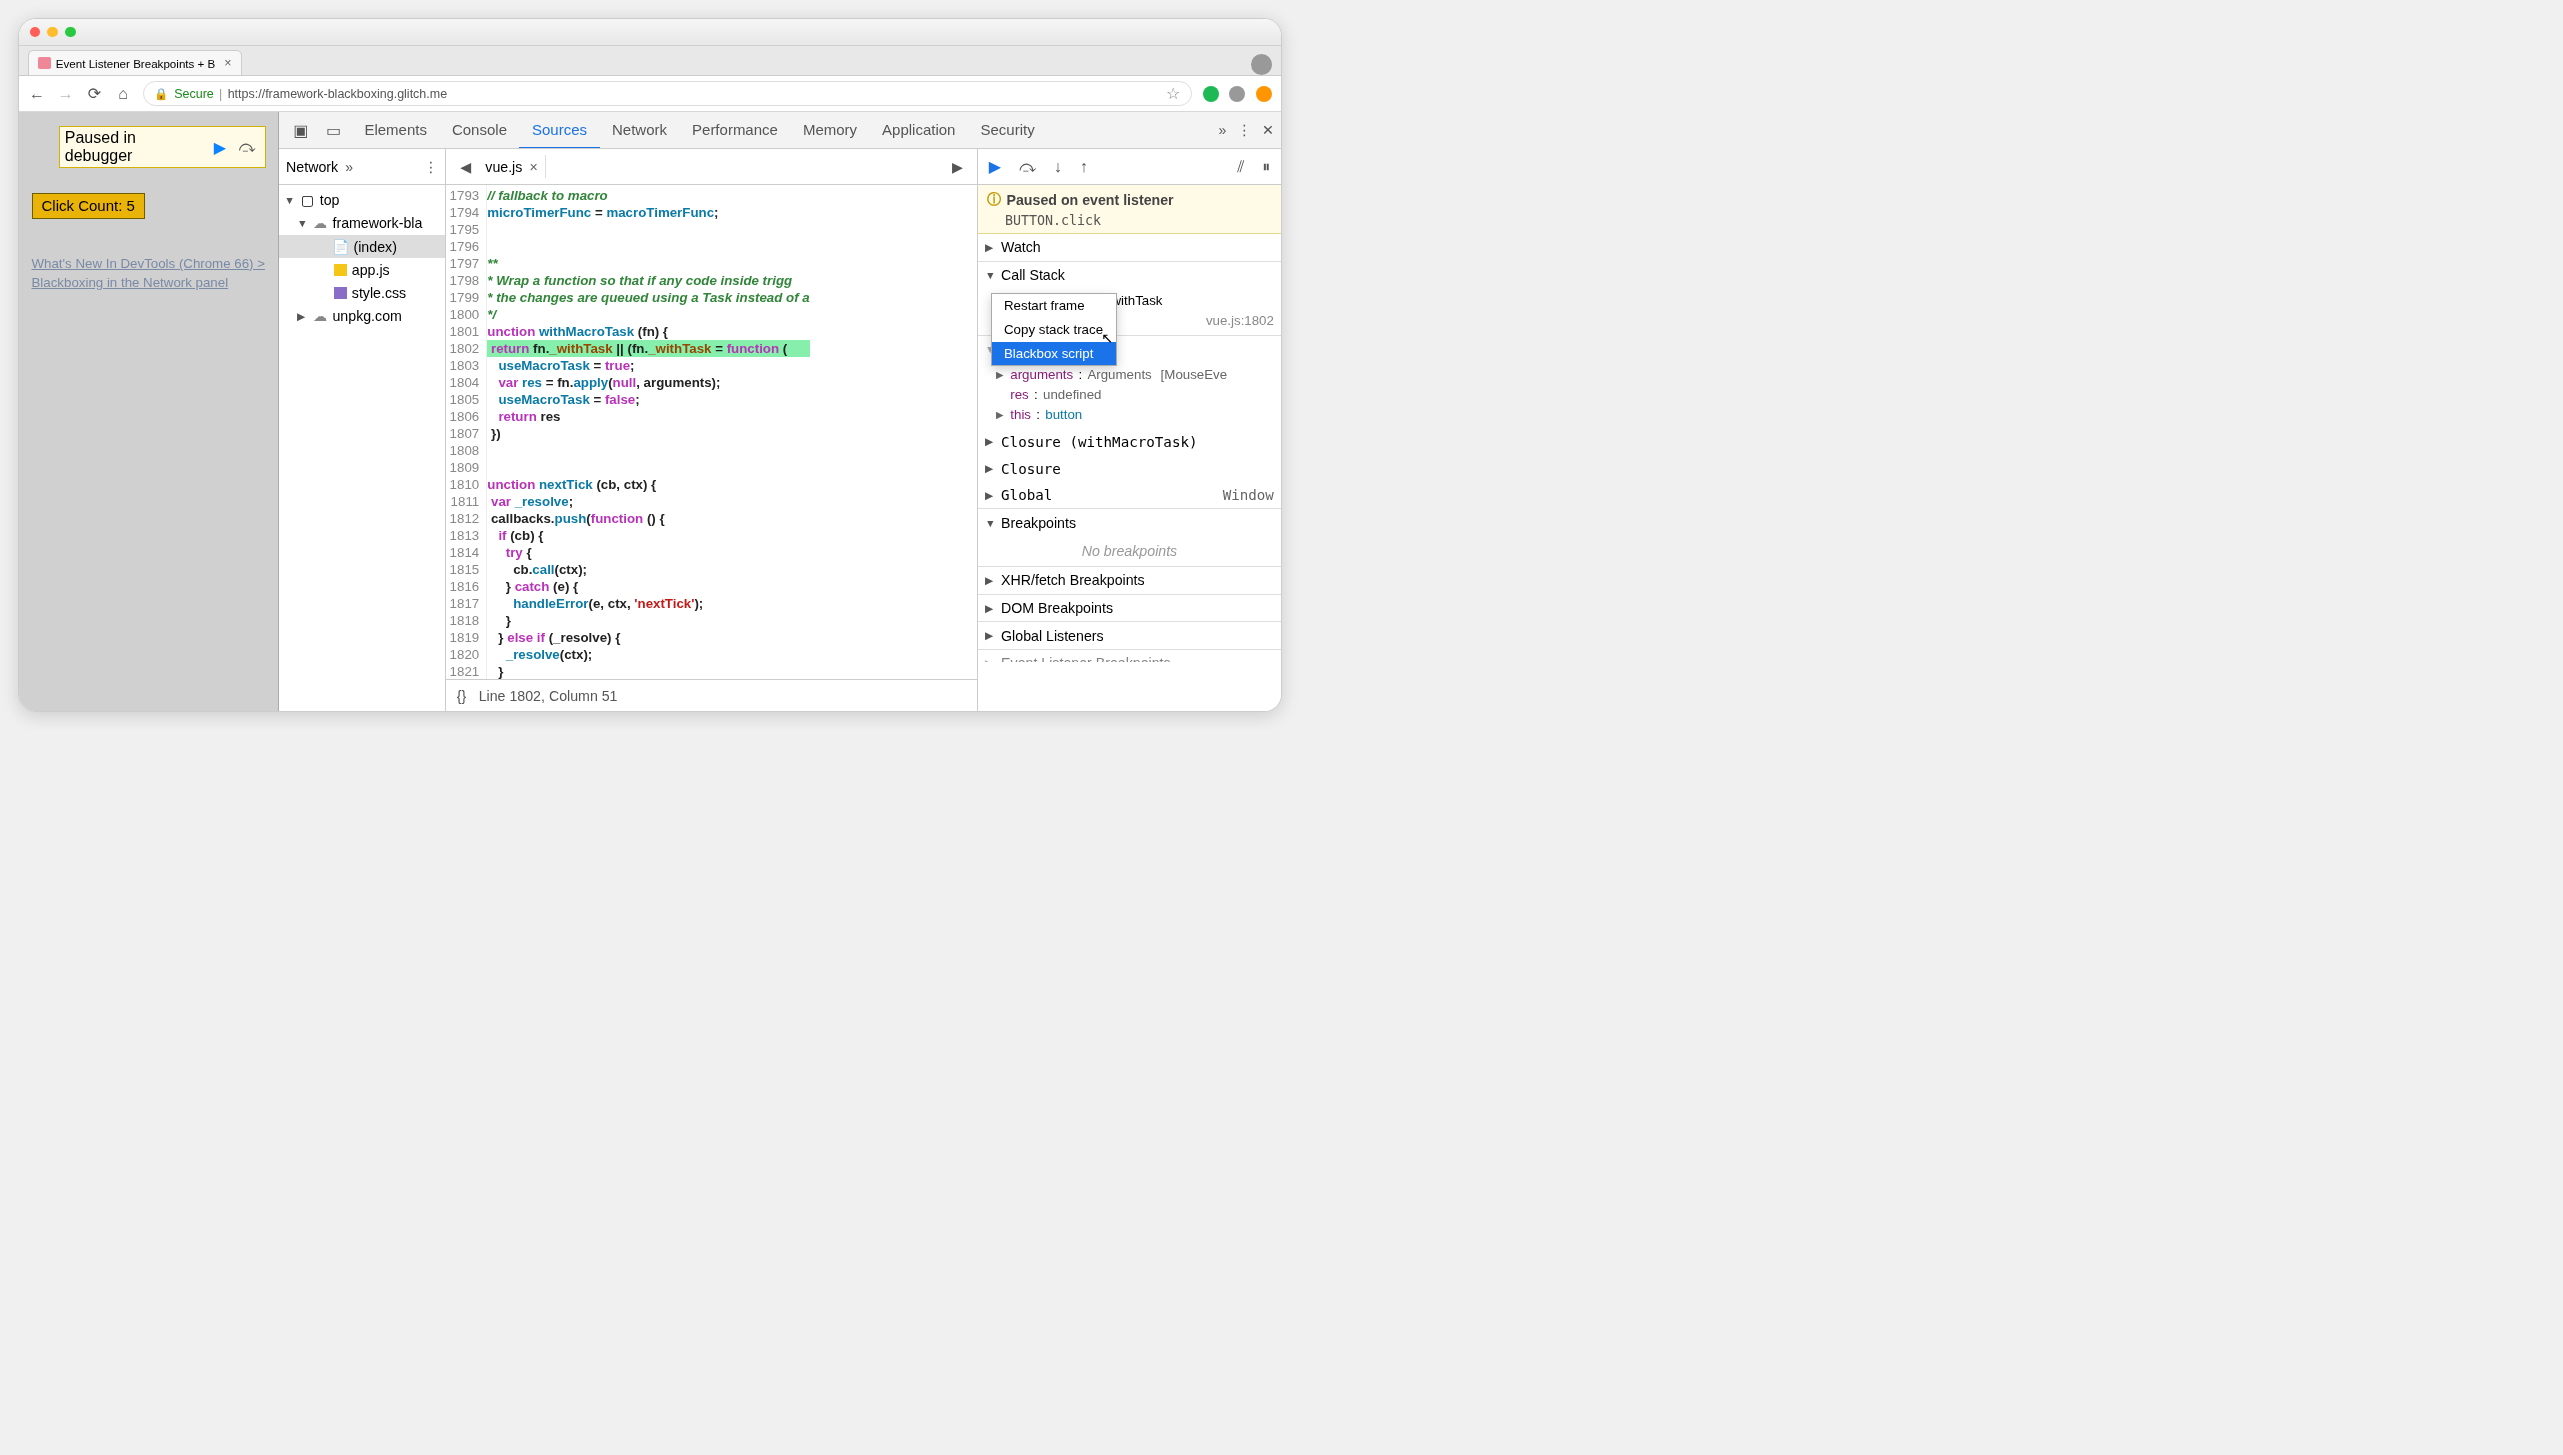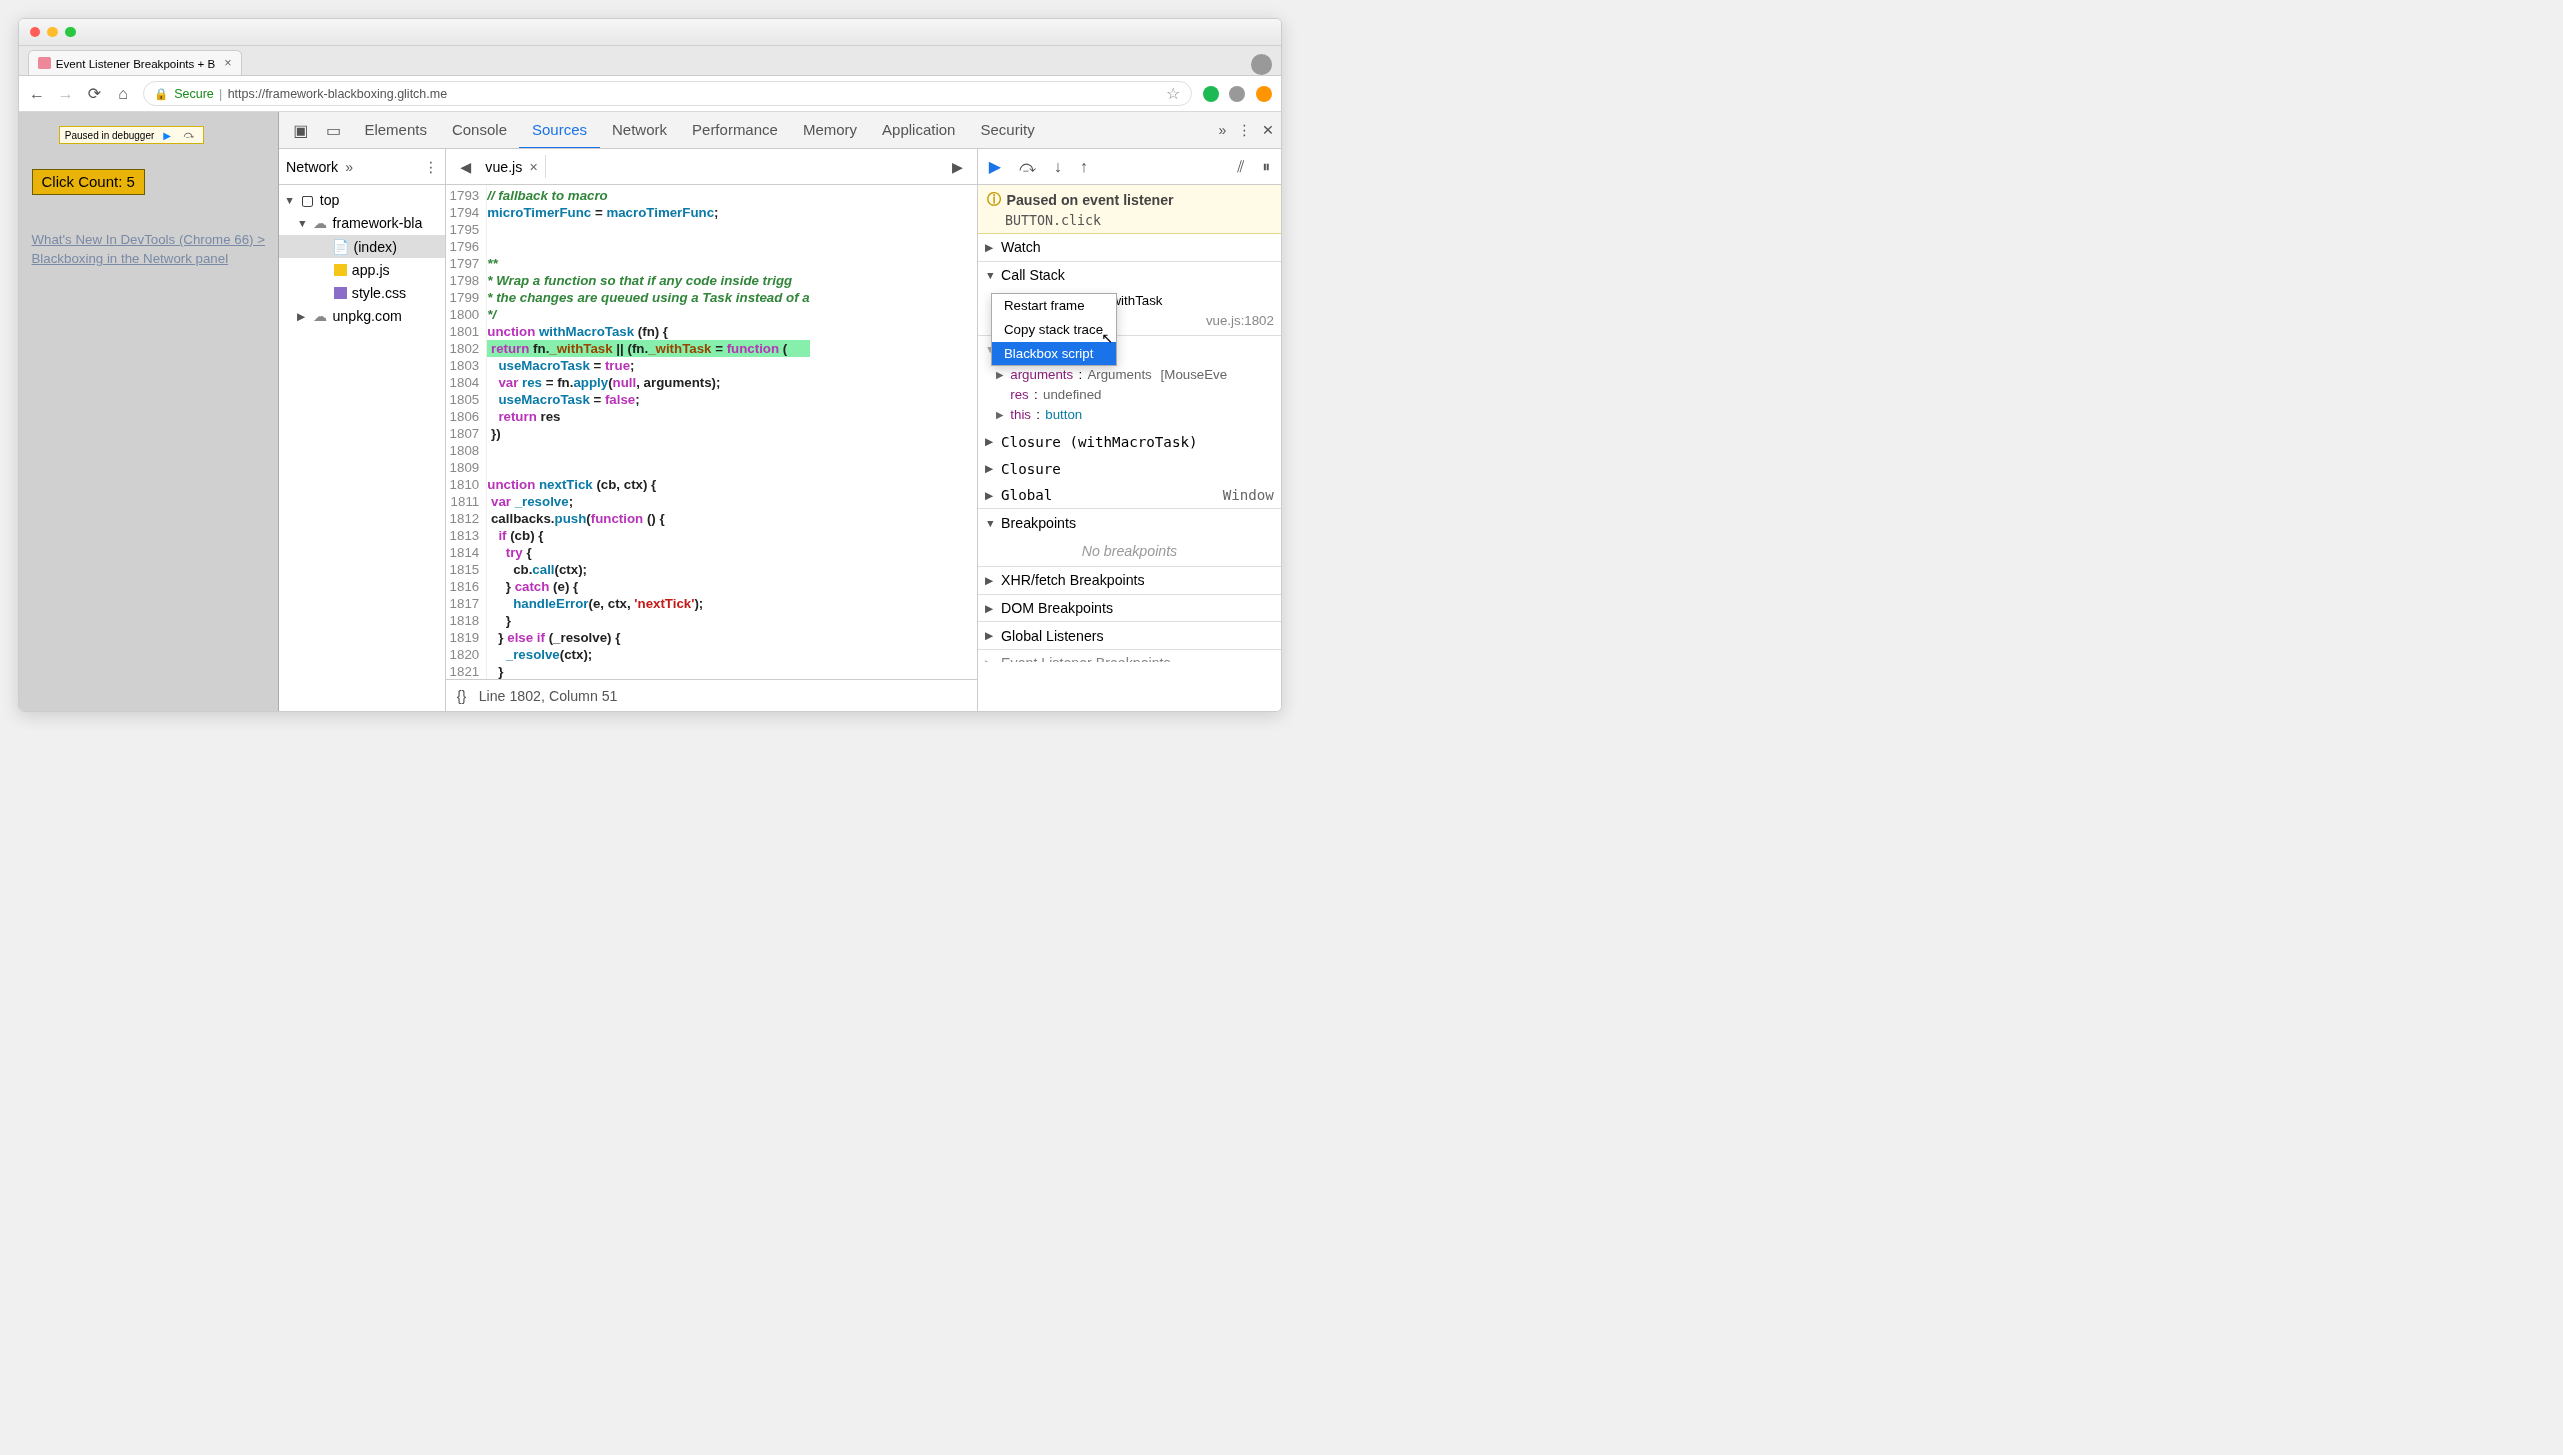--- a/index.html
+++ b/index.html
@@ -1,17 +1,17 @@
 <!DOCTYPE html>
 <html style="font-size:14.2px"><head>
 <meta charset="utf-8">
 <style>
 * { margin: 0; padding: 0; box-sizing: border-box; font-family: -apple-system, BlinkMacSystemFont, "Segoe UI", Helvetica, Arial, sans-serif; }
 body { background: #f0f0f0; padding: 18px; }
-.browser-window { width: 1264px; height: 694px; background: #fff; border-radius: 6px; box-shadow: 0 3.6px 18px rgba(0,0,0,0.15); overflow: hidden; display: flex; flex-direction: column; border: 0.9px solid #ccc; }
+.browser-window { width: 1264px; height: 694px; background: #fff; border-radius: 18px; box-shadow: 0 3.6px 18px rgba(0,0,0,0.15); overflow: hidden; display: flex; flex-direction: column; border: 0.9px solid #ccc; }
 .titlebar { height: 27px; background: linear-gradient(#f6f6f6,#e8e8e8); display: flex; align-items: center; padding: 0 10.7px; border-bottom: 0.9px solid #d0d0d0; }
 .traffic-lights { display: flex; gap: 7.1px; }
 .traffic-light { width: 10.7px; height: 10.7px; border-radius: 50%; }
 .tl-red { background: #ff5f57; }
 .tl-yellow { background: #ffbd2e; }
 .tl-green { background: #28c940; }
 .tab-strip { height: 30px; background: #e8e8e8; display: flex; align-items: flex-end; padding: 0 9px; border-bottom: 0.9px solid #ccc; }
 .browser-tab { height: 25px; background: #f7f7f7; border: 0.9px solid #ccc; border-bottom: none; border-radius: 5.3px 5.3px 0 0; display: flex; align-items: center; padding: 0 9px; font-size: 11.6px; gap: 5.3px; position: relative; }
 .browser-tab .favicon { width:12.5px; height:12.5px; background:#ee8899; border-radius:1.8px; }
 .tab-close { color:#666; font-size:12.5px; cursor:pointer; margin-left:3.6px; }
@@ -25,21 +25,21 @@
 .url-icons { display:flex; gap:10.7px; align-items:center; }
 .url-icons .icon { width:16px; height:16px; border-radius:50%; }
 .star-icon { color:#888; font-size:16px; }
 .icon-green{ background:#1db954; }
 .icon-gray{ background:#999; }
 .icon-orange{ background:#ff9500; }
 
 .content-row { flex:1; display:flex; overflow:hidden; }
 .page-area { width: 260px; background:#ddd; position:relative; padding:9px 12.5px; border-right:0.9px solid #aaa; overflow:hidden; }
 .paused-overlay { position:absolute; inset:0; background:rgba(200,200,200,0.6);}
-.paused-badge { position:relative; z-index:2; display:inline-flex; align-items:center; background:#fffbe6; border:0.9px solid #d4b106; padding:1.8px 5.3px; font-size:10px; margin:5.3px 0 9px 27px; }
+.paused-badge { position:relative; z-index:2; display:inline-flex; align-items:center; background:#fffbe6; border:0.9px solid #d4b106; padding:1.8px 5.3px; font-size:16px; margin:5.3px 0 9px 27px; }
 .paused-badge .pb-btn { margin-left:5.3px; padding:0 3.6px; color:#0a84ff; }
 .page-title { color:#d97d96; font-size:28.5px; font-weight:bold; line-height:1.15; z-index:2; position:relative; }
 .click-count-btn { position:relative; z-index:2; display:inline-block; background:#eab308; border:1.8px solid #6b5d00; padding:3.6px 9px; font-size:15px; margin-top:16px; cursor:pointer; }
 .page-link { position:relative; z-index:2; display:block; margin-top:36px; font-size:13.3px; color:#7a8aa5; text-decoration:underline; line-height:1.4; }
 
 .devtools { flex:1; display:flex; flex-direction:column; background:#f3f3f3; }
 .dt-header { height:37px; background:#f3f3f3; border-bottom:0.9px solid #ccc; display:flex; align-items:center; padding:0 7.1px; gap:3.6px; }
 .dt-header .dock-icon { padding:3.6px 7.1px; color:#555; font-size:16px; }
 .dt-tabs { display:flex; gap:0; }
 .dt-tab { padding:9px 12.5px; font-size:15px; color:#555; cursor:pointer; }

